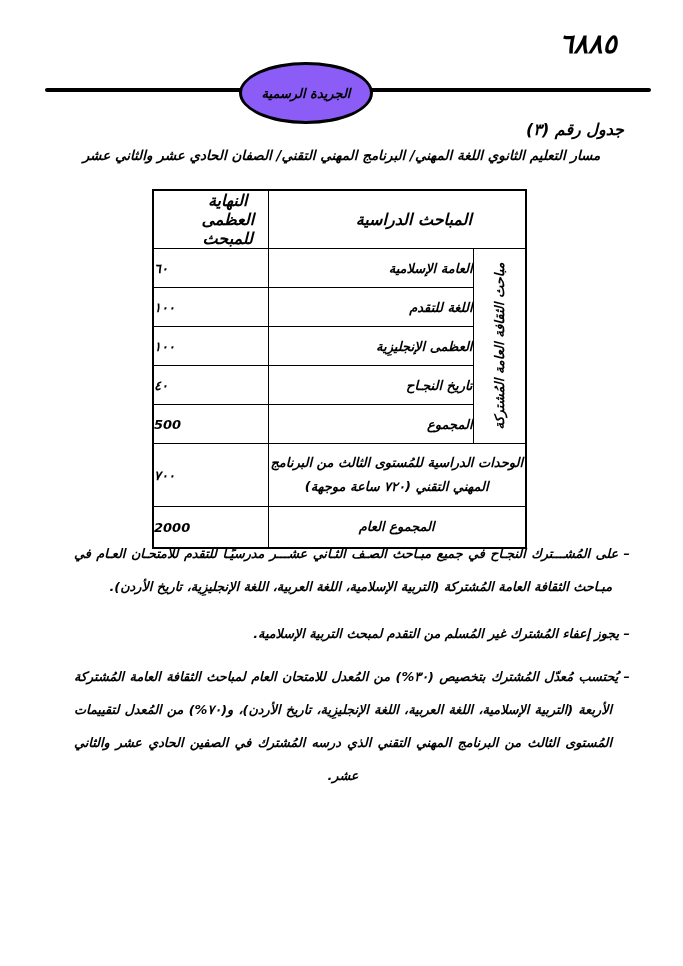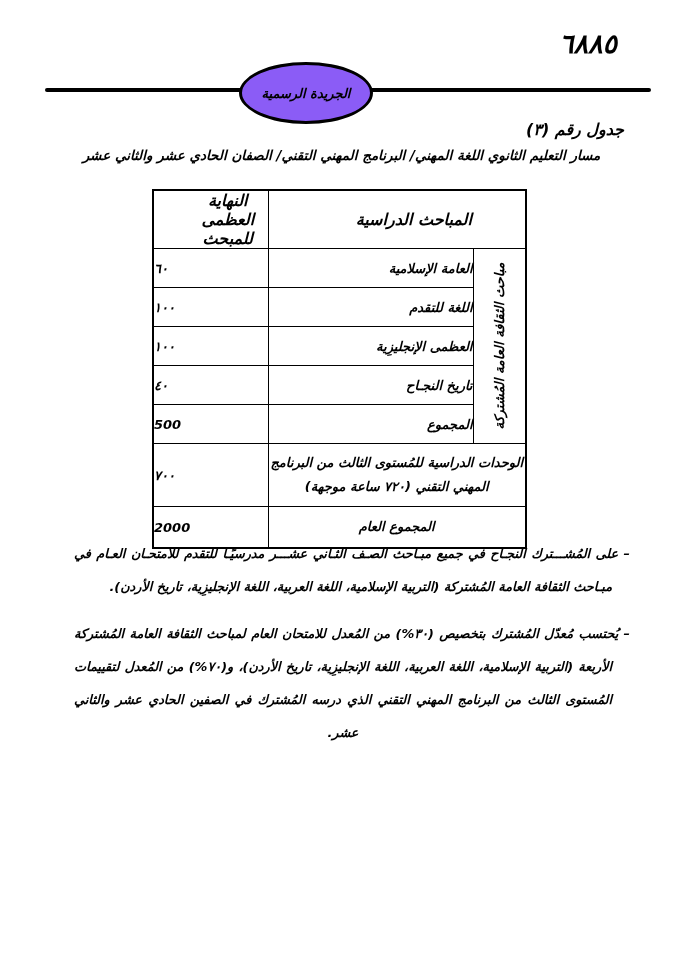--- a/index.html
+++ b/index.html
@@ -109,17 +109,18 @@
     </tr>
     <tr class="total">
       <td colspan="2" class="subj-c">المجموع العام</td>
       <td class="val">2000</td>
     </tr>
   </tbody>
     </table>
 
   <div class="notes">
     <p class="n1">– على المُشـــترك النجـاح في جميع مبـاحث الصـف الثـاني عشـــر مدرسيًـا للتقدم للامتحـان العـام في مبـاحث الثقافة العامة المُشتركة (التربية الإسلامية، اللغة العربية، اللغة الإنجليزِية، تاريخ الأردن).</p>
+    <p class="n2">– يجوز إعفاء المُشترك غير المُسلم من التقدم لمبحث التربية الإسلامية.</p>
     <p class="n3">– يُحتسب مُعدّل المُشترك بتخصيص (٣٠%) من المُعدل للامتحان العام لمباحث الثقافة العامة المُشتركة الأربعة (التربية الإسلامية، اللغة العربية، اللغة الإنجليزِية، تاريخ الأردن)، و(٧٠%) من المُعدل لتقييمات المُستوى الثالث من البرنامج المهني التقني الذي درسه المُشترك في الصفين الحادي عشر والثاني عشر.</p>
   </div>
 
 
 </div>
 
 </body></html>

